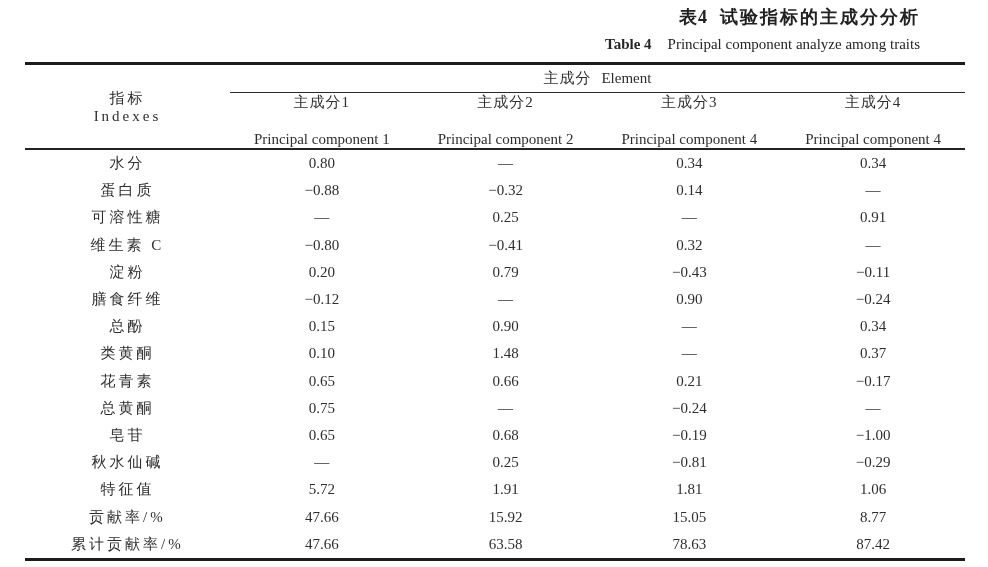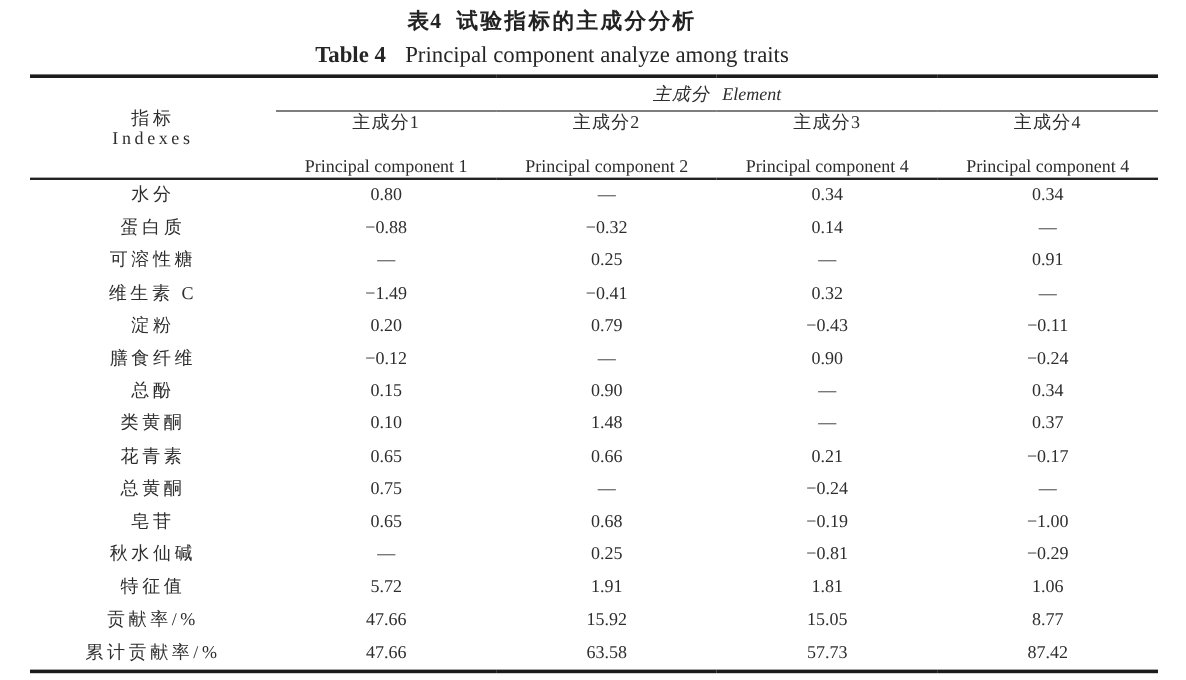--- a/index.html
+++ b/index.html
@@ -13,32 +13,32 @@
     position: relative;
     font-family: "Liberation Serif", "DejaVu Serif", serif;
     color: #2e2e2e;
     overflow: hidden;
   }
   .caption {
     position: absolute;
     top: 5px;
     left: 0;
     width: 920px;
-    text-align: center;
+    text-align: right;
   }
   .title-zh {
     font-size: 18px;
     font-weight: bold;
     letter-spacing: 2px;
     color: #222;
   }
   .title-zh .zh-label { margin-right: 12px; letter-spacing: 1px; }
   .title-en {
     margin-top: 7px;
-    font-size: 19px;
+    font-size: 15px;
     color: #252525;
   }
   .title-en .en-label { font-weight: bold; margin-right: 16px; }
 
   .table-wrap {
     position: absolute;
     left: 25px;
     top: 62px;
     width: 940px;
   }
@@ -61,21 +61,20 @@
     padding: 0;
   }
   .indexes-cell {
     letter-spacing: 3px;
   }
   .indexes-cell .line-zh { margin-bottom: 0; }
   .group-cell {
     height: 27px;
     border-bottom: 1.5px solid #2a2a2a;
     letter-spacing: 1px;
-    font-style: italic;
   }
   .group-cell .en-part { margin-left: 10px; letter-spacing: 0; }
   .pc-cell {
     height: 54px;
   }
   .pc-cell .line-zh { margin-bottom: 19px; letter-spacing: 1px; }
   thead {
     border-bottom: 2px solid #232323;
   }
   tbody td {
@@ -153,21 +152,21 @@
         </tr>
         <tr>
           <td class="row-label">可溶性糖</td>
           <td>—</td>
           <td>0.25</td>
           <td>—</td>
           <td>0.91</td>
         </tr>
         <tr>
           <td class="row-label">维生素 C</td>
-          <td>−1.49</td>
+          <td>−0.80</td>
           <td>−0.41</td>
           <td>0.32</td>
           <td>—</td>
         </tr>
         <tr>
           <td class="row-label">淀粉</td>
           <td>0.20</td>
           <td>0.79</td>
           <td>−0.43</td>
           <td>−0.11</td>
@@ -232,18 +231,18 @@
           <td class="row-label">贡献率/%</td>
           <td>47.66</td>
           <td>15.92</td>
           <td>15.05</td>
           <td>8.77</td>
         </tr>
         <tr>
           <td class="row-label">累计贡献率/%</td>
           <td>47.66</td>
           <td>63.58</td>
-          <td>57.73</td>
+          <td>78.63</td>
           <td>87.42</td>
         </tr>
       </tbody>
   </table>
 </div>
 
 </body></html>

